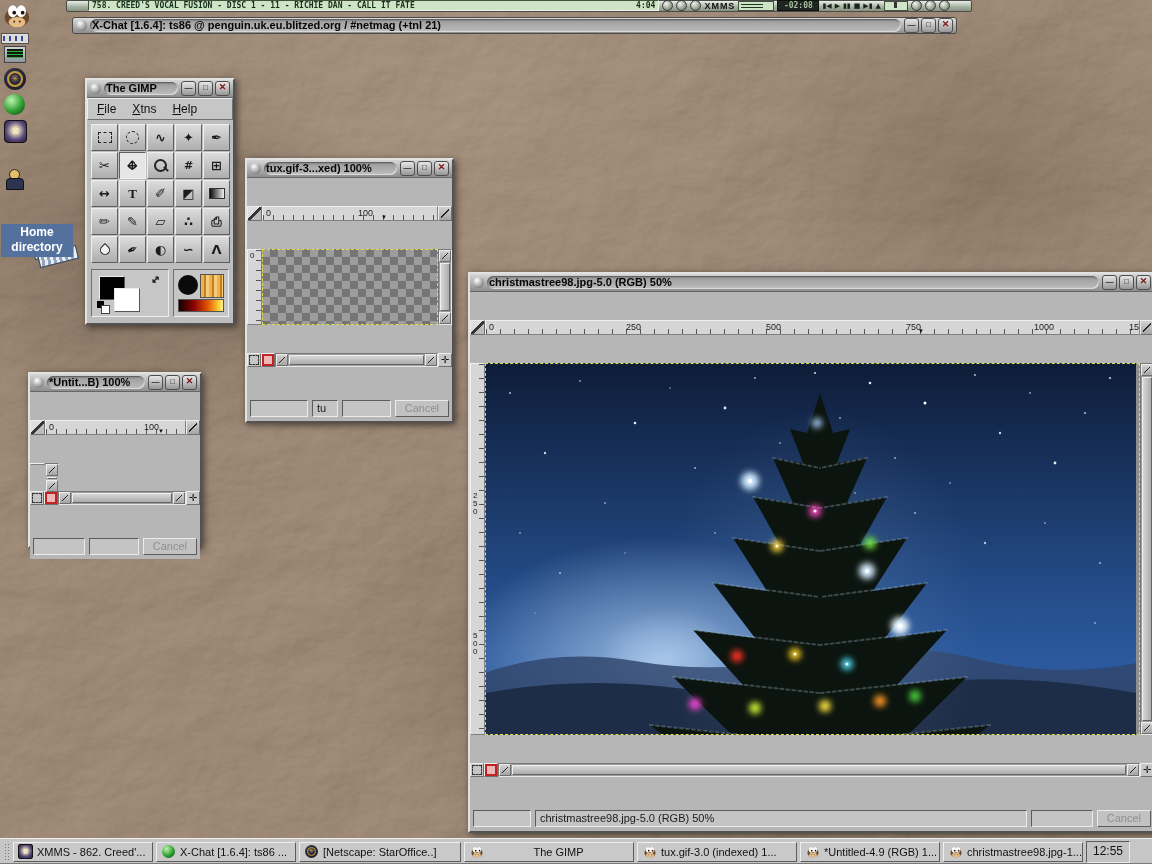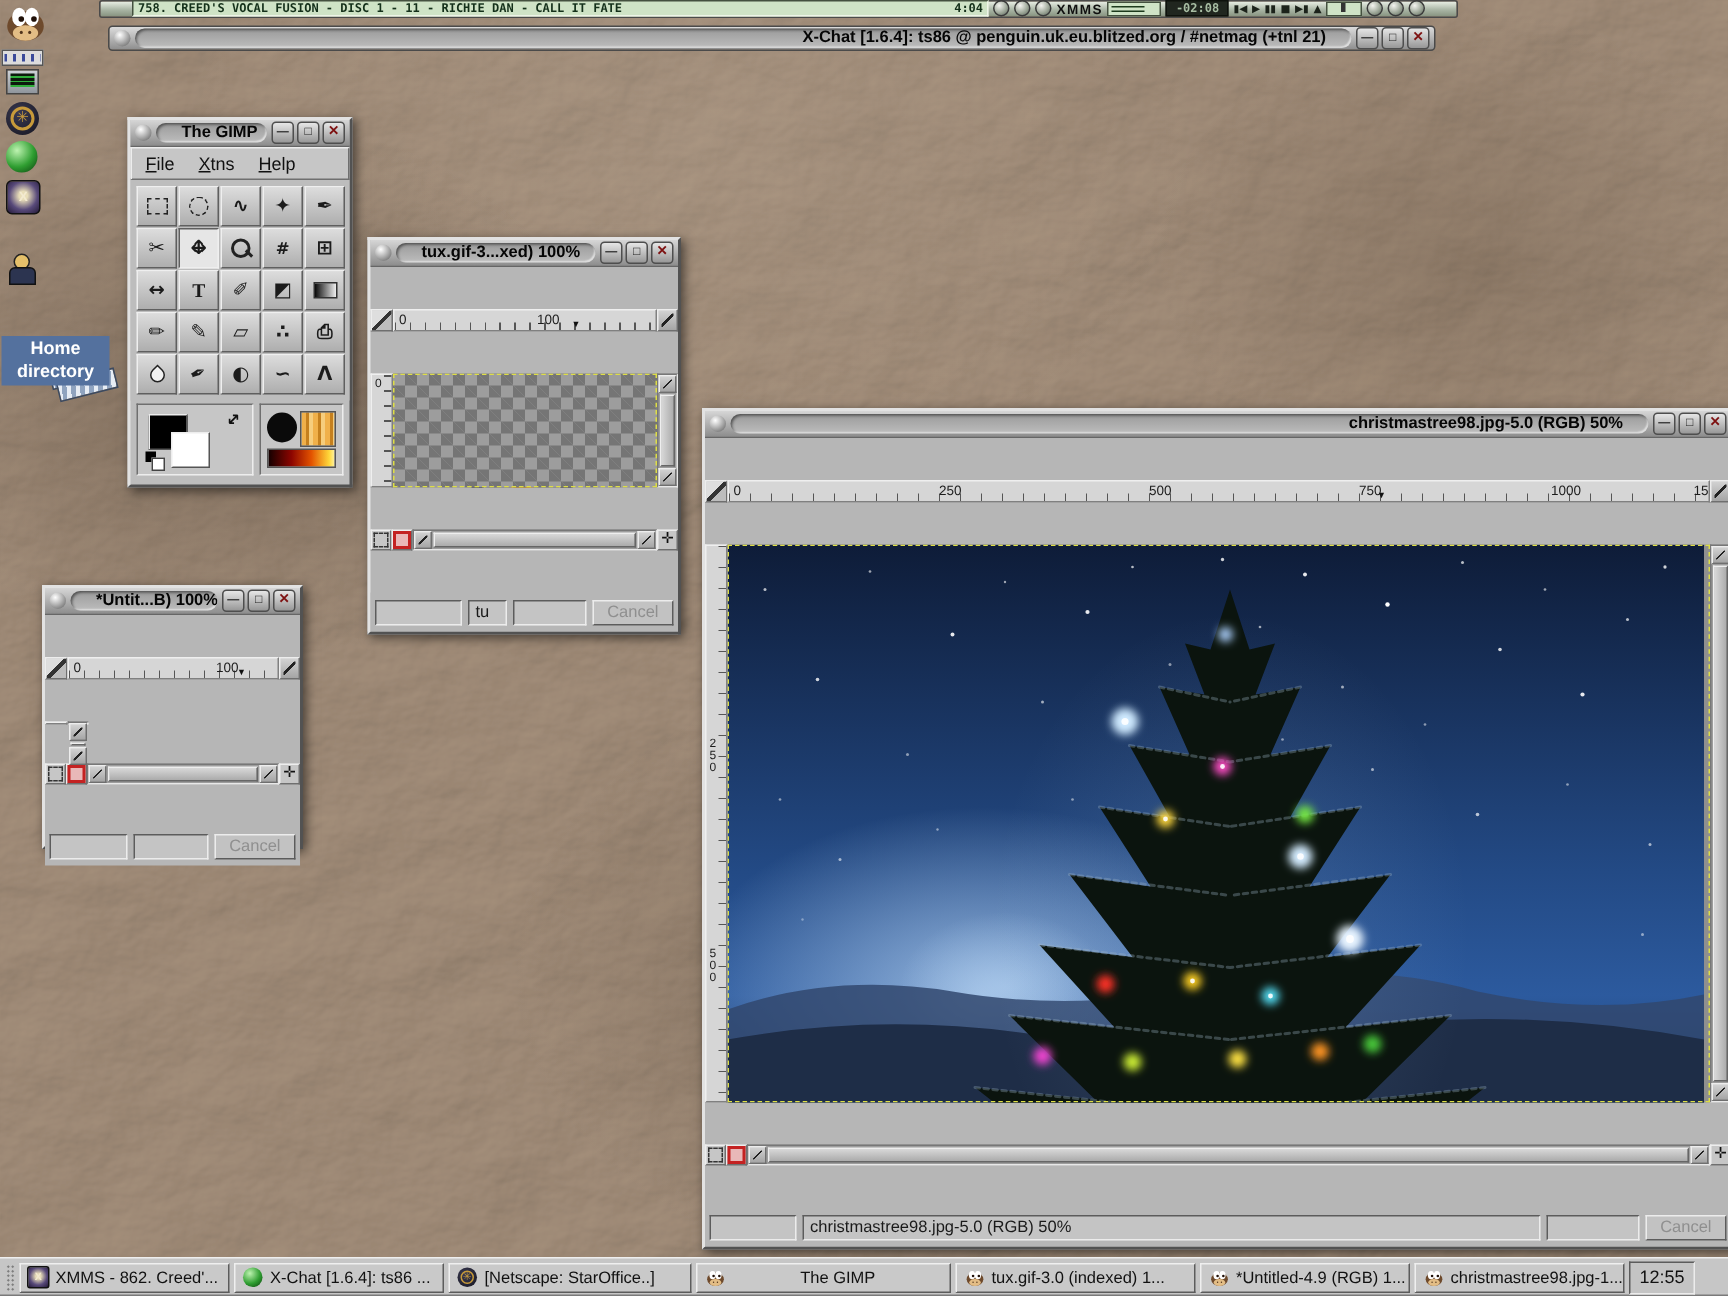--- a/index.html
+++ b/index.html
@@ -6,21 +6,21 @@
   .screen{position:relative;width:1152px;height:864px;overflow:hidden;background:#8b7b6b;font-family:"Liberation Sans",sans-serif;}
   .wall{position:absolute;inset:0;}
   .wall-shade{position:absolute;inset:0;background:
     radial-gradient(340px 260px at 14% 30%,rgba(40,28,18,.25),transparent 70%),
     radial-gradient(420px 300px at 55% 75%,rgba(35,25,15,.22),transparent 70%),
     radial-gradient(300px 240px at 85% 20%,rgba(60,45,30,.18),transparent 70%),
     radial-gradient(500px 380px at 40% 10%,rgba(255,240,220,.08),transparent 70%);}
   .tbar{height:17px;display:flex;align-items:center;gap:3px;padding:0 3px;background:linear-gradient(#d6d6d6,#8d8d8d);border-bottom:1px solid #666;flex:none;}
   .ball{width:11px;height:11px;border-radius:50%;background:radial-gradient(circle at 35% 30%,#fff,#b5b5b5 45%,#585858);flex:none;}
   .pill{flex:1;height:13px;border-radius:7px;background:linear-gradient(#9a9a9a,#bdbdbd);box-shadow:inset 1px 1px 2px rgba(0,0,0,.5),inset -1px -1px 1px rgba(255,255,255,.6);
-        font:bold 11px/13px "Liberation Sans",sans-serif;color:#050505;padding:0 17px;white-space:nowrap;overflow:hidden;text-align:right;}
+        font:bold 11px/13px "Liberation Sans",sans-serif;color:#050505;padding:0 2px;white-space:nowrap;overflow:hidden;}
   .wbtns{display:flex;gap:2px;flex:none;}
   .wbtn{width:13px;height:13px;border-radius:3px;background:linear-gradient(#e6e6e6,#979797);border:1px solid #4e4e4e;
         font:bold 8px/11px "Liberation Sans",sans-serif;text-align:center;color:#222;}
   .wbtn.close{color:#7d1010;font-size:9px;}
 
   .gwin{position:absolute;display:flex;flex-direction:column;background:#b6b6b6;border:2px solid;border-color:#e2e2e2 #525252 #525252 #e2e2e2;box-shadow:2px 2px 7px rgba(0,0,0,.55);gap:28px;}
   .row1,.row3{display:flex;flex:none;}
   .row2{display:flex;flex:1;min-height:0;}
   .crn{width:15px;height:15px;background:#cacaca;border:1px solid;border-color:#ededed #6f6f6f #6f6f6f #ededed;box-sizing:border-box;flex:none;}
   .crn.menu{background:linear-gradient(135deg,#dedede 45%,#333 45%,#333 60%,#bdbdbd 60%);}
@@ -404,21 +404,21 @@
         </div>
     </div>
     <div class="sbar">
       <span class="sbox" style="width:48px"></span>
       <span class="sbox" style="width:16px">tu</span>
       <span class="sbox" style="flex:1"></span>
       <button class="cancel">Cancel</button>
     </div>
   </div>
 
-  <div class="gwin" style="left:28px;top:390px;width:170px;height:172px">
+  <div class="gwin" style="left:28px;top:372px;width:170px;height:172px">
     <div class="tbar">
       <span class="ball"></span>
       <span class="pill">*Untit...B) 100%</span>
       <span class="wbtns">
         <span class="wbtn">—</span>
         <span class="wbtn">□</span>
         <span class="wbtn close">✕</span>
       </span>
     </div>
     <div class="row1">

